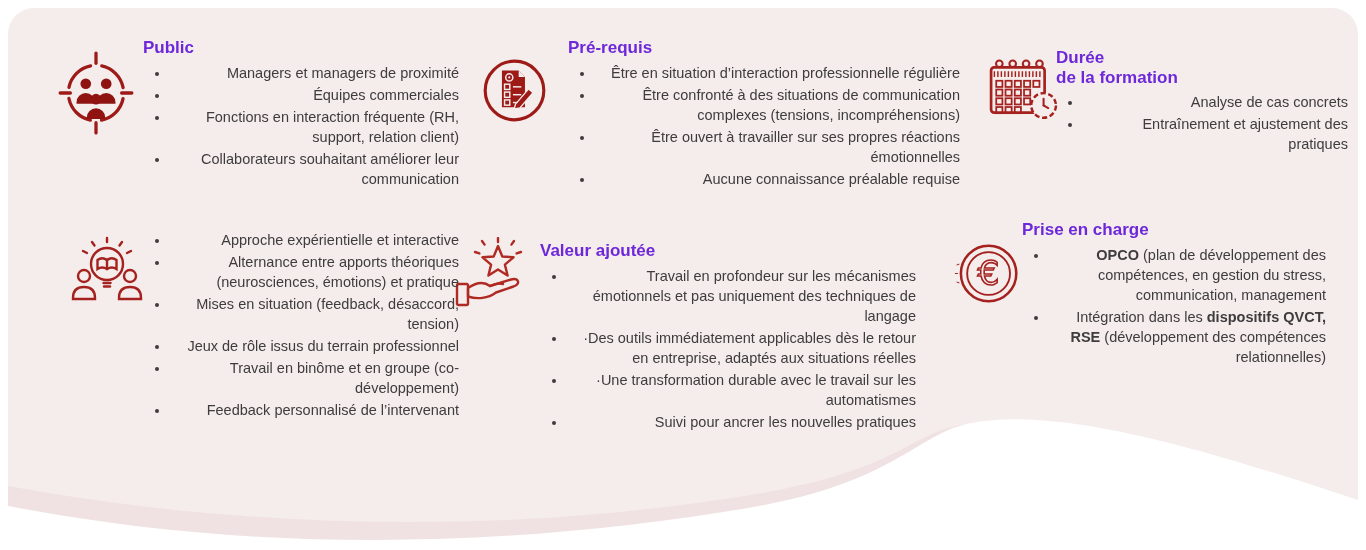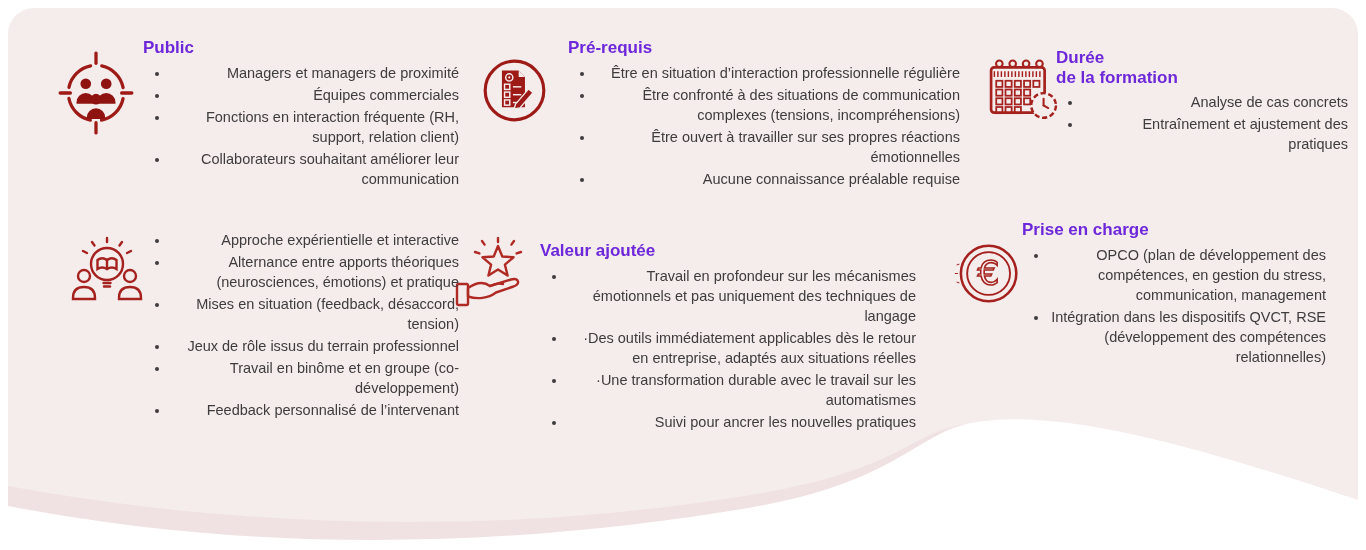--- a/index.html
+++ b/index.html
@@ -7,21 +7,21 @@
        font-family:"Liberation Sans",sans-serif;color:#3e3c3d;}
   .card{position:absolute;left:8px;top:8px;width:1350px;height:534px;
         background:#f5ecec;border-radius:26px;}
   .wave{position:absolute;left:8px;top:410px;width:1350px;height:140px;pointer-events:none;}
   .section-text{position:absolute;}
   h2{font-size:17px;line-height:1.15;font-weight:700;color:#6d28d9;margin:0 0 5px 0;}
   .intro{font-size:14.5px;line-height:1.38;margin:6px 0 2px 0;}
   ul{margin:2px 0 0 0;padding:0 0 0 27px;font-size:14.5px;line-height:1.38;text-align:right;}
   li{margin:0 0 2px 0;}
   li::marker{color:#3e3c3d;font-size:13px;}
-  .bold{font-weight:400;}
+  .bold{font-weight:700;}
   .icon{position:absolute;}
   svg{display:block;}
 </style>
 </head>
 <body>
 
 <div class="card"></div>
 
 <div class="icon" style="left:56px;top:50px;">
   <svg width="80" height="86" viewBox="0 0 76 84">

